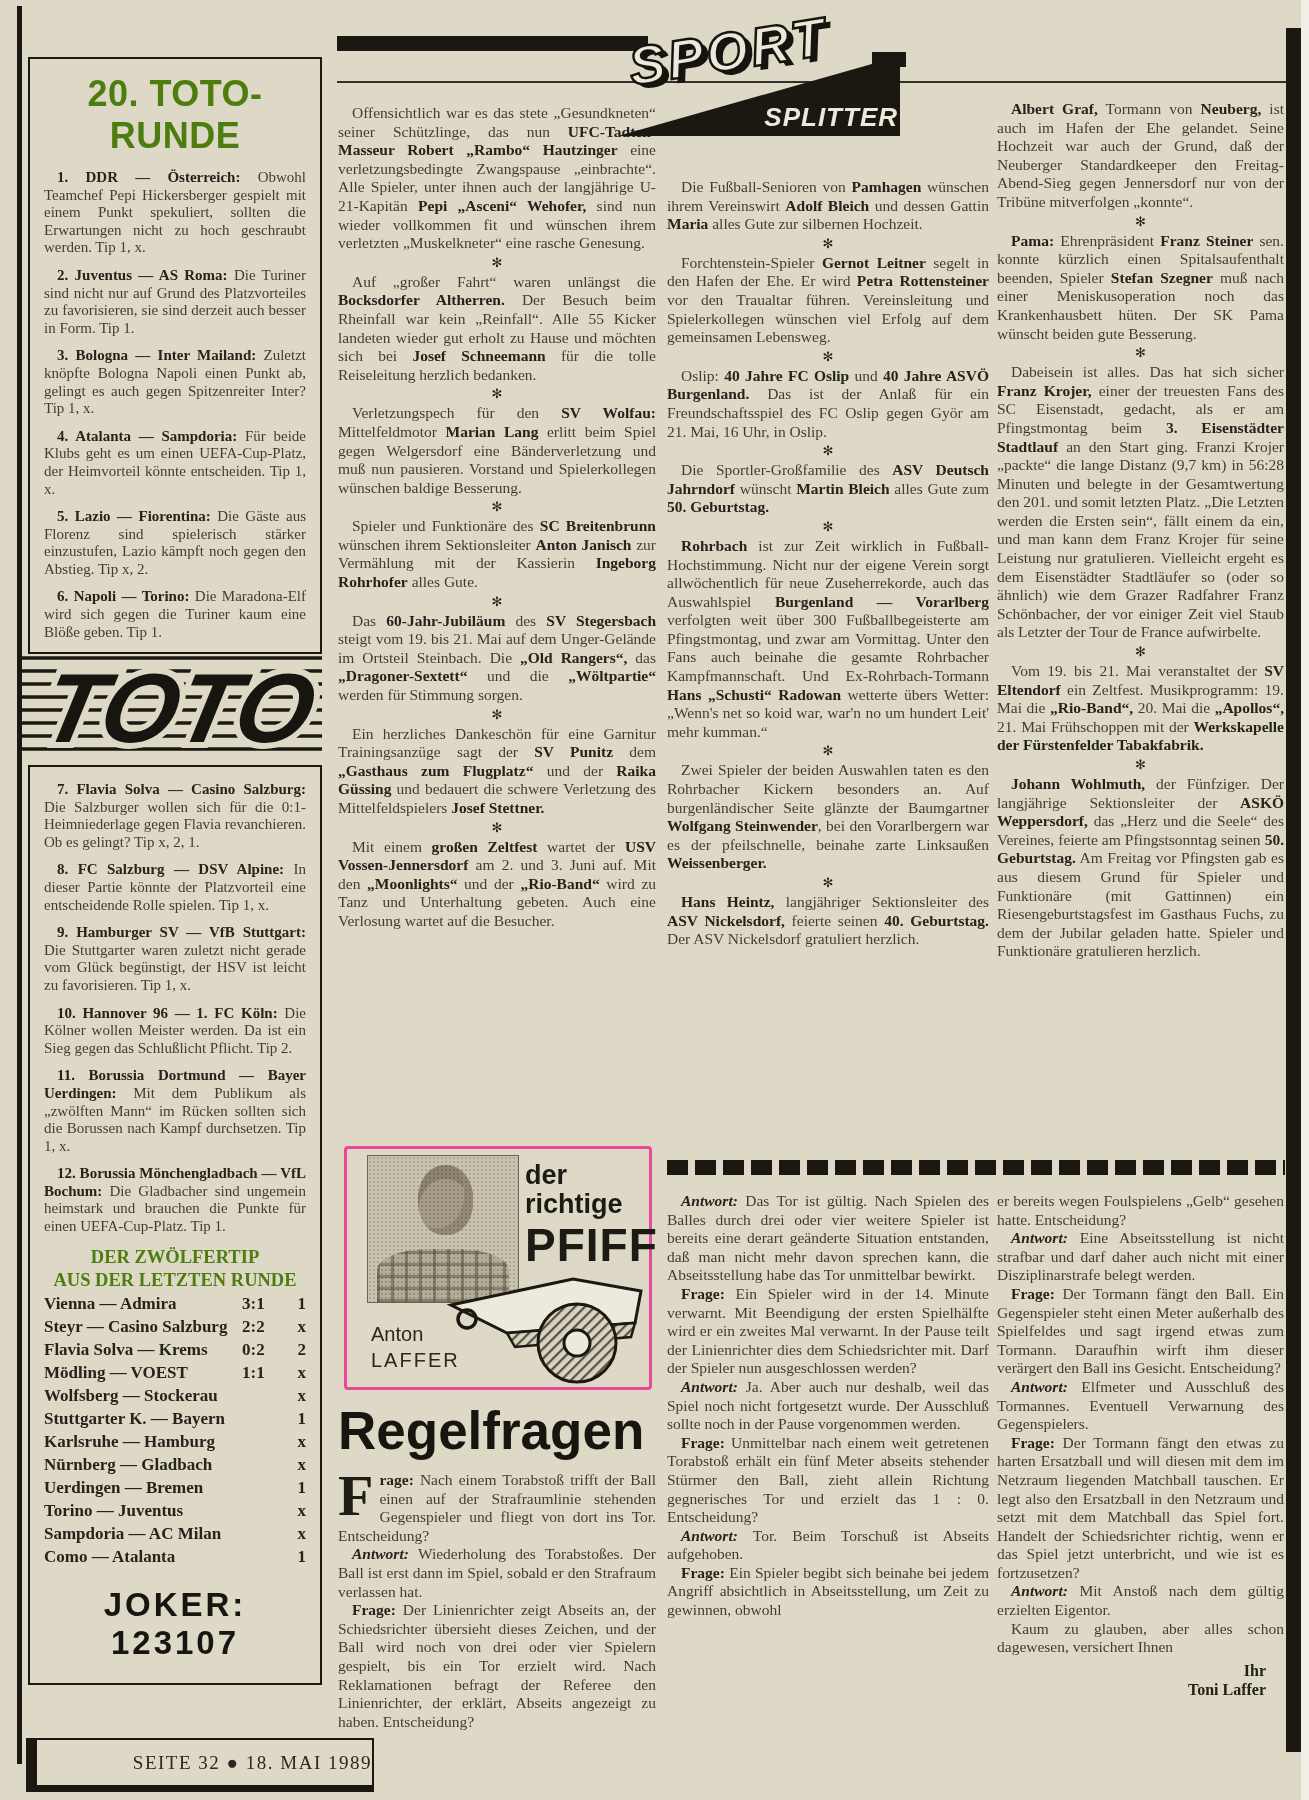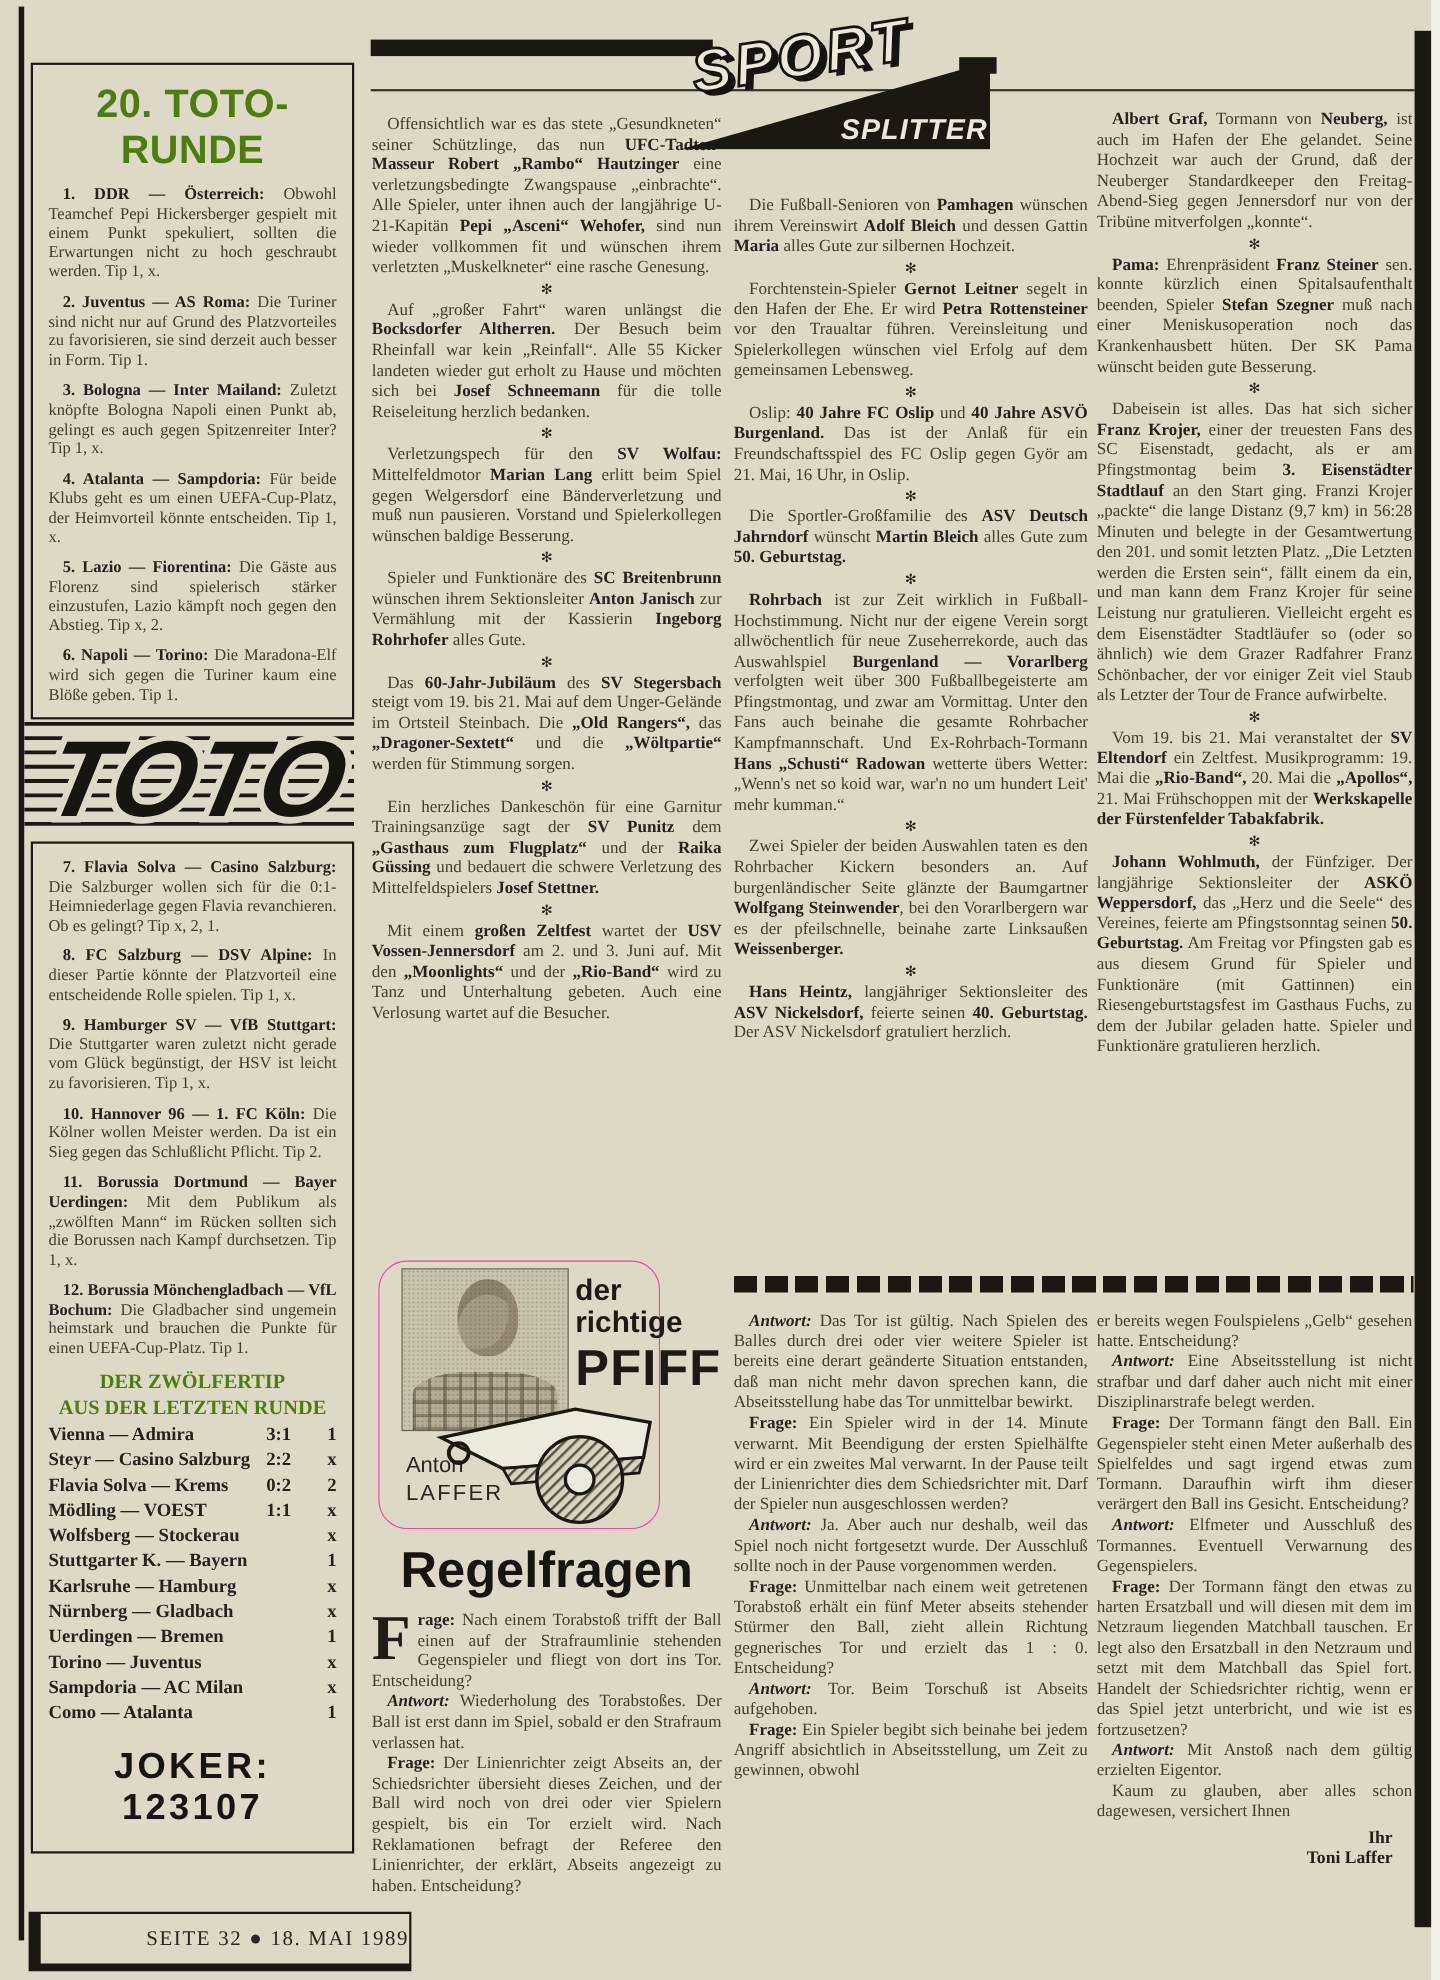--- a/index.html
+++ b/index.html
@@ -61,38 +61,38 @@
   .splitter-word1{position:absolute;left:14px;top:-6px;font-family:"Liberation Sans",sans-serif;font-style:italic;font-weight:900;
     font-size:54px;letter-spacing:3px;color:#ece8da;-webkit-text-stroke:2.5px #16140f;text-shadow:5px 5px 0 #16140f;transform:rotate(-9deg)}
   .splitter-word2{position:absolute;right:8px;bottom:5px;font-family:"Liberation Sans",sans-serif;font-style:italic;font-weight:900;
     font-size:26px;letter-spacing:1px;color:#ece8da}
 
   
   .sq-separator{left:667px;top:1160px;width:618px;height:15px;
     background:repeating-linear-gradient(90deg,#1b1812 0 21px,rgba(0,0,0,0) 21px 28px)}
 
   
-  .pfiff-box{left:344px;top:1146px;width:256px;height:244px;border:1px solid #ec4899;border-radius:26px}
+  .pfiff-box{left:344px;top:1146px;width:308px;height:244px;border:3px solid #ec4899;border-radius:4px}
   .photo{position:absolute;left:20px;top:6px;width:152px;height:148px;background:#c9c3b0;border:1px solid #6a6454;overflow:hidden}
   .photo .dots{position:absolute;inset:0;background-image:radial-gradient(#00000026 1px,rgba(0,0,0,0) 1px);background-size:4px 4px}
   .ph-head{position:absolute;left:33%;top:6%;width:37%;height:48%;border-radius:48% 48% 46% 46%;background:#a59c89;box-shadow:inset -9px -7px 0 #948a76,inset 0 14px 0 #8d8470}
   .ph-shirt{position:absolute;bottom:0;left:6%;width:88%;height:36%;
     background:
       repeating-linear-gradient(90deg,rgba(90,84,68,.55) 0 3px,rgba(0,0,0,0) 3px 14px),
       repeating-linear-gradient(0deg,rgba(90,84,68,.5) 0 3px,rgba(0,0,0,0) 3px 12px),
       #b6ad99;
     border-radius:40% 40% 0 0}
   .pfiff-title{position:absolute;left:178px;top:12px;font-family:"Liberation Sans",sans-serif;color:#1d1a14}
   .pfiff-title .l1,.pfiff-title .l2{font-weight:800;font-size:27px;line-height:29px}
   .pfiff-title .l3{font-weight:900;font-size:46px;line-height:52px;letter-spacing:1px}
   .author{position:absolute;left:24px;top:172px;font-family:"Liberation Sans",sans-serif;font-size:20px;line-height:26px;color:#2a2722}
   .whistle{position:absolute;right:4px;bottom:2px}
 
   .regelfragen{left:338px;top:1400px;width:318px}
-  .regel-title{font-family:"Liberation Sans",sans-serif;font-weight:900;font-size:46px;color:#17150f;text-align:center;margin-bottom:10px}
+  .regel-title{font-family:"Liberation Sans",sans-serif;font-weight:900;font-size:53px;color:#17150f;text-align:left;margin-bottom:10px}
 
   
   .toto-svg-text{font-family:"Liberation Sans",sans-serif;font-weight:bold;font-style:italic;font-size:98px;
     fill:#17150f;stroke:#ded9c7;stroke-width:12px;paint-order:stroke}
 </style>
 </head>
 <body>
 
 <div class="abs rule-left"></div>
 <div class="abs margin-right"></div>

